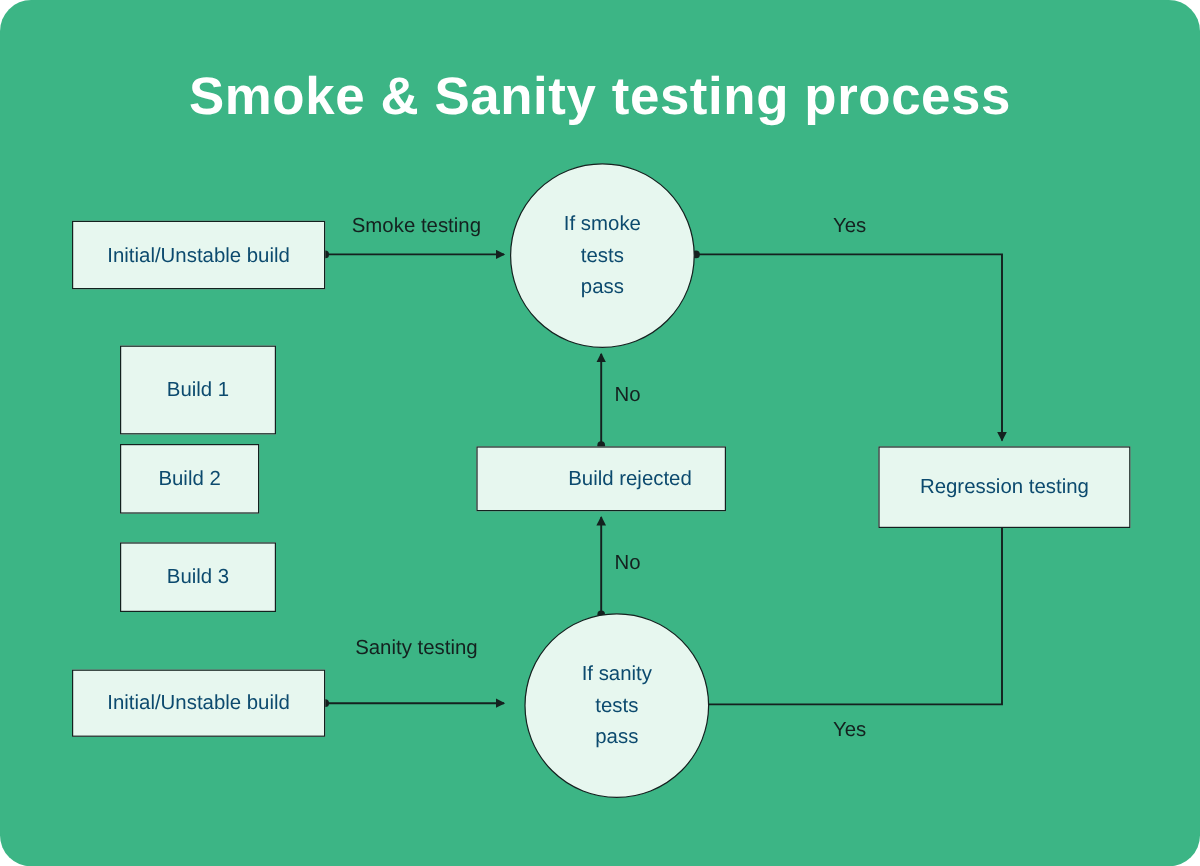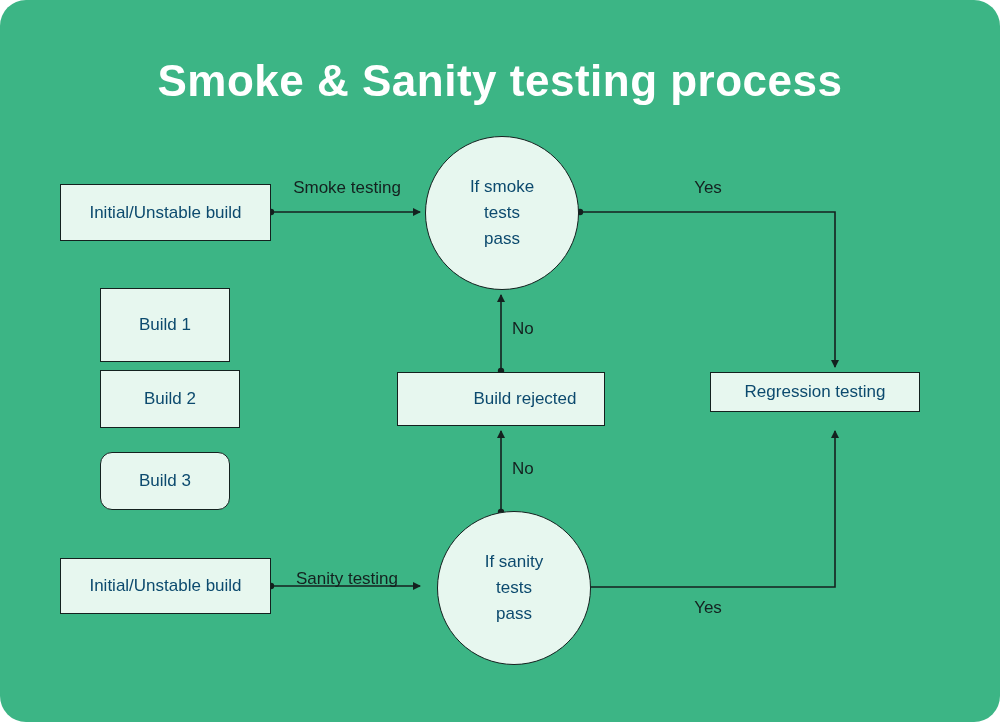--- a/index.html
+++ b/index.html
@@ -114,38 +114,38 @@
   </svg>
 
   <div class="node" style="left:60px; top:184px; width:211px; height:57px;">Initial/Unstable build</div>
 
   <div class="node circle" style="left:425px; top:136px; width:154px; height:154px;">If smoke
 tests
 pass</div>
 
   <div class="node" style="left:100px; top:288px; width:130px; height:74px;">Build 1</div>
 
-  <div class="node" style="left:100px; top:370px; width:140px; height:58px;">Build 2</div>
+  <div class="node" style="left:100px; top:370px; width:116px; height:58px;">Build 2</div>
 
-  <div class="node" style="left:100px; top:452px; width:130px; height:58px;border-radius:12px;">Build 3</div>
+  <div class="node" style="left:100px; top:452px; width:130px; height:58px;">Build 3</div>
 
   <div class="node" style="left:397px; top:372px; width:208px; height:54px;padding-left:48px;">Build rejected</div>
 
-  <div class="node" style="left:710px; top:372px; width:210px; height:40px;">Regression testing</div>
+  <div class="node" style="left:732px; top:372px; width:210px; height:68px;">Regression testing</div>
 
   <div class="node circle" style="left:437px; top:511px; width:154px; height:154px;">If sanity
 tests
 pass</div>
 
   <div class="node" style="left:60px; top:558px; width:211px; height:56px;">Initial/Unstable build</div>
 
   <div class="edge-label" style="left:280px; top:178px; width:134px;text-align:center;">Smoke testing</div>
 
   <div class="edge-label" style="left:683px; top:178px; width:50px;">Yes</div>
 
   <div class="edge-label" style="left:512px; top:319px; width:40px; text-align:left;">No</div>
 
   <div class="edge-label" style="left:512px; top:459px; width:40px; text-align:left;">No</div>
 
-  <div class="edge-label" style="left:280px; top:569px; width:134px;">Sanity testing</div>
+  <div class="edge-label" style="left:280px; top:530px; width:134px;">Sanity testing</div>
 
   <div class="edge-label" style="left:683px; top:598px; width:50px;">Yes</div>
 </div>
 
 </body></html>

